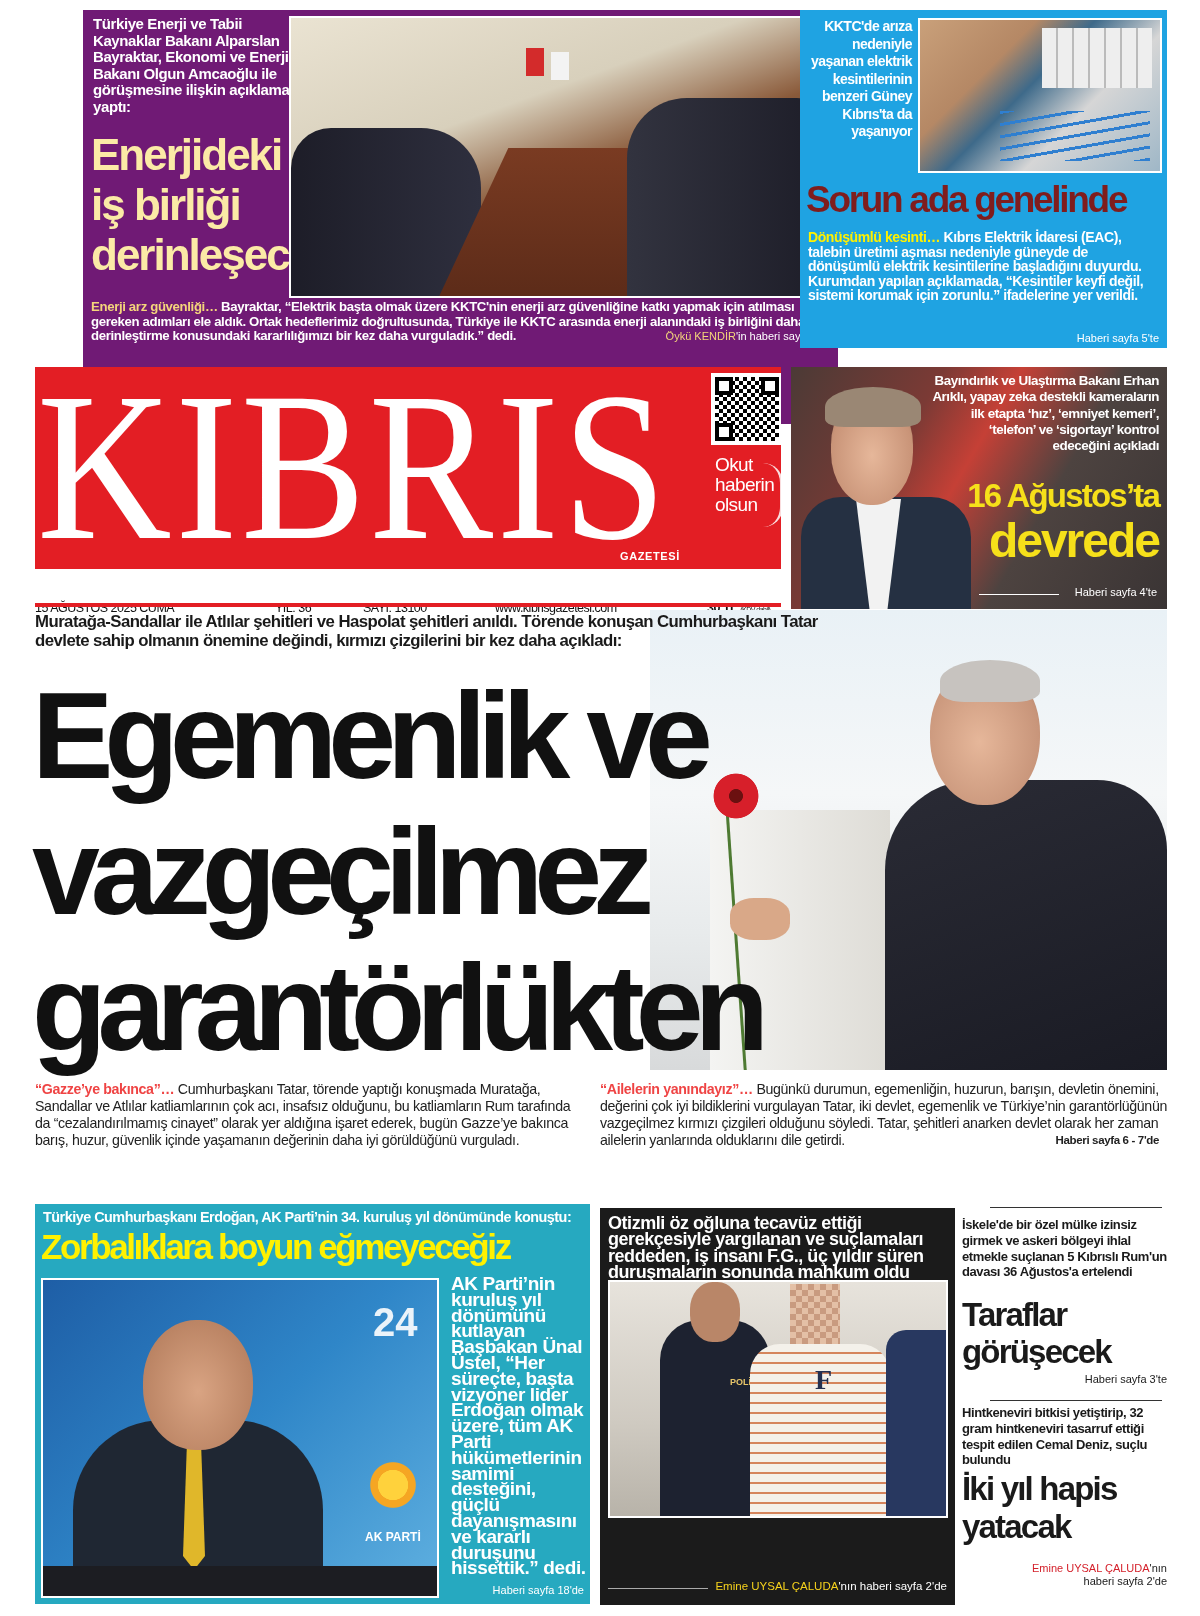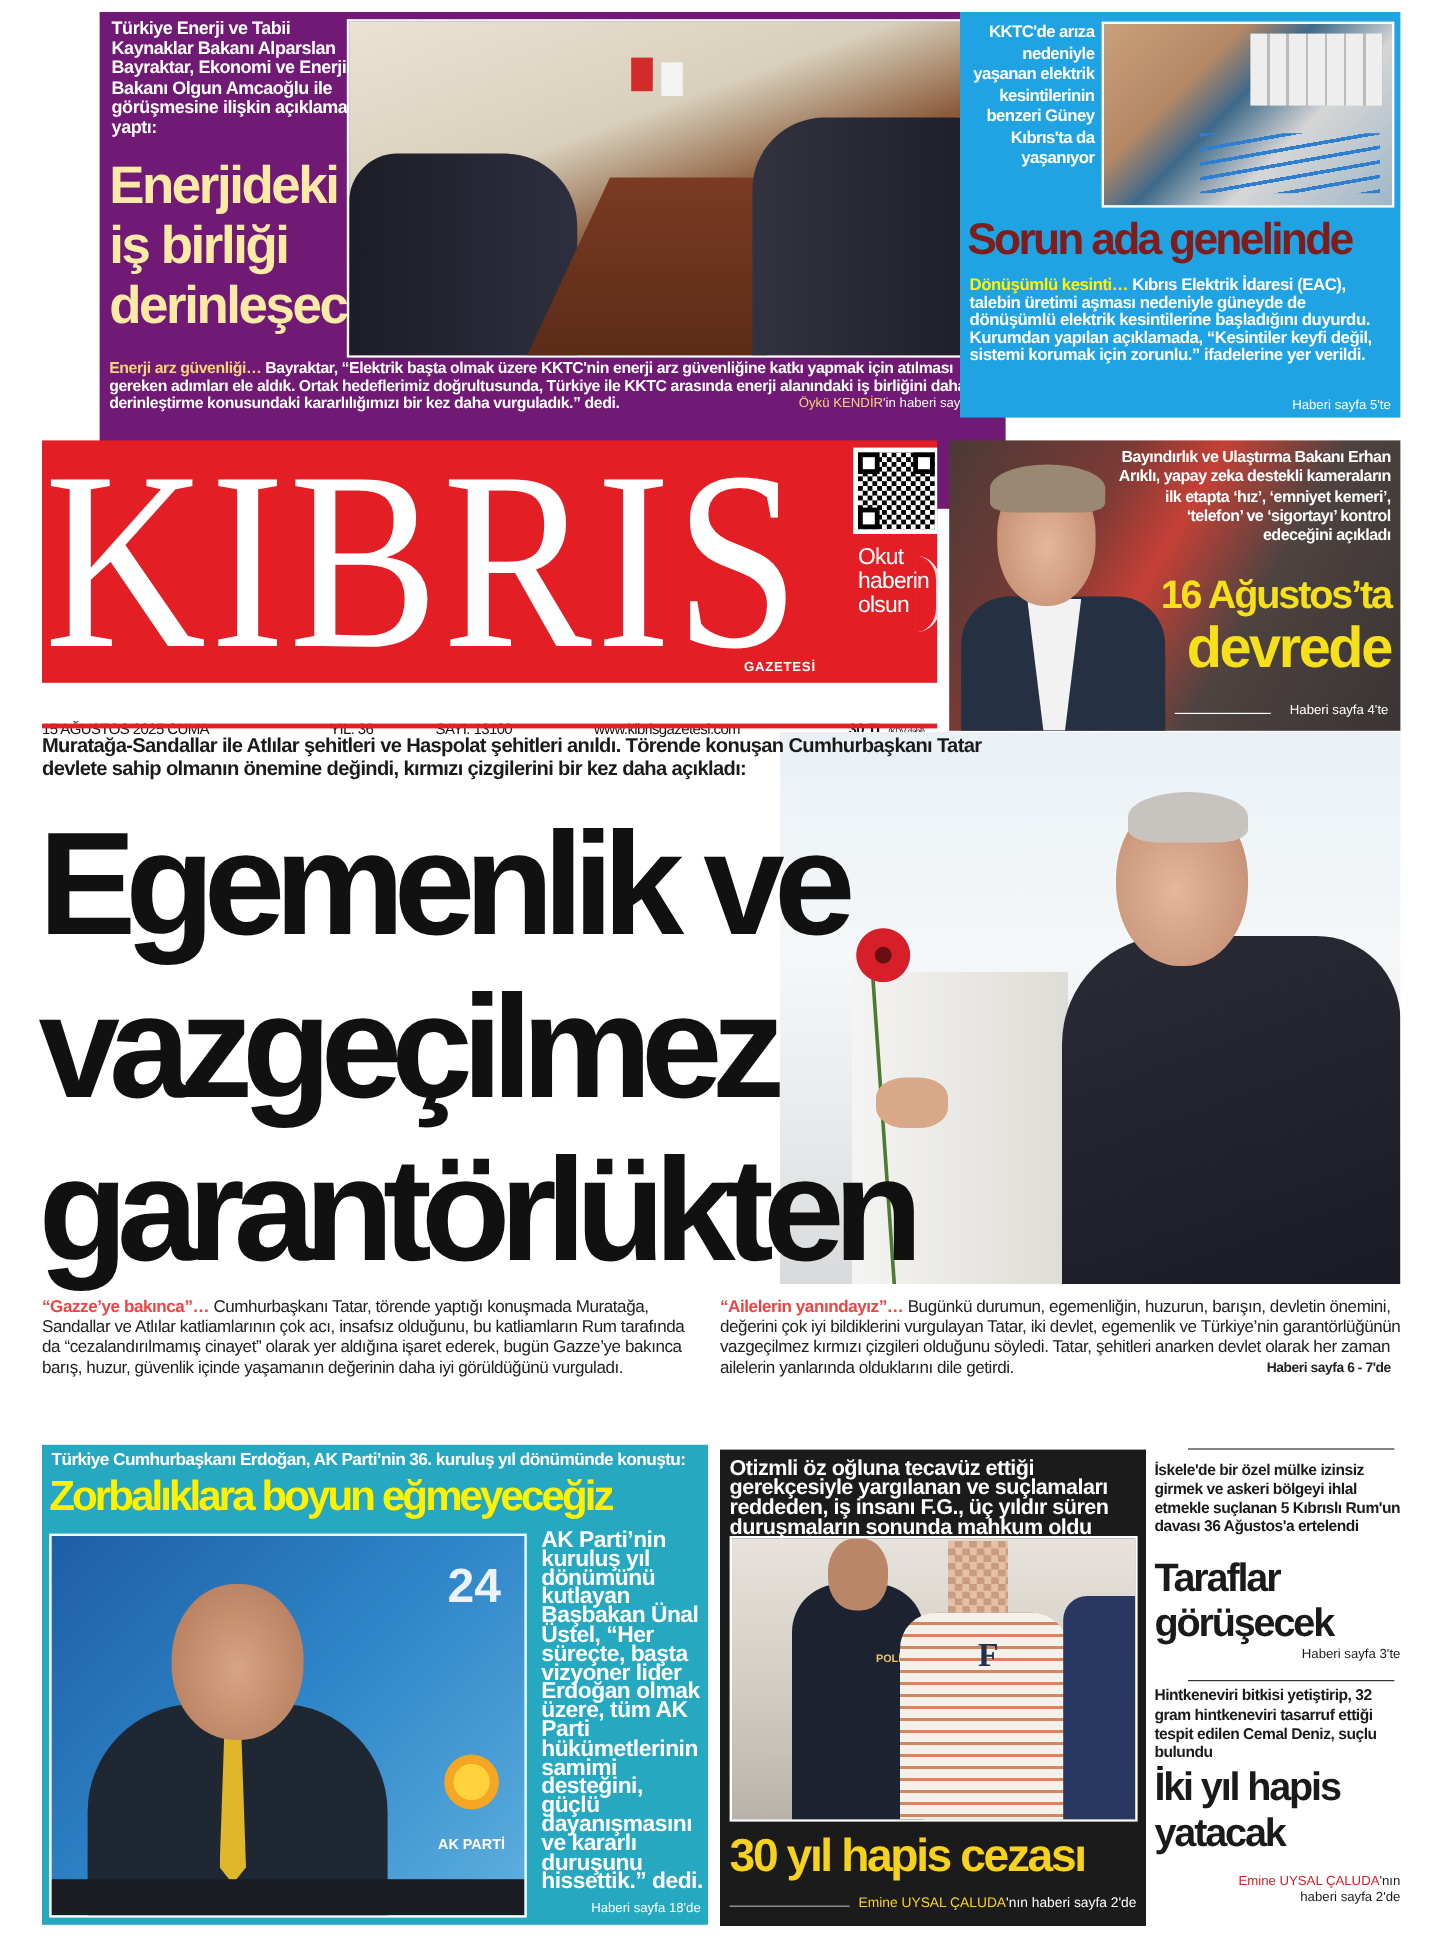--- a/index.html
+++ b/index.html
@@ -209,21 +209,21 @@
 <h1 id="main-headline" class="abs">
   <div>Egemenlik ve</div>
   <div>vazgeçilmez</div>
   <div>garantörlükten</div>
 </h1>
 
 <p id="deck-left" class="abs deck"><span class="lead">“Gazze’ye bakınca”…</span><span> Cumhurbaşkanı Tatar, törende yaptığı konuşmada Muratağa, Sandallar ve Atlılar katliamlarının çok acı, insafsız olduğunu, bu katliamların Rum tarafında da “cezalandırılmamış cinayet” olarak yer aldığına işaret ederek, bugün Gazze’ye bakınca barış, huzur, güvenlik içinde yaşamanın değerinin daha iyi görüldüğünü vurguladı.</span></p>
 <p id="deck-right" class="abs deck"><span class="lead">“Ailelerin yanındayız”…</span><span> Bugünkü durumun, egemenliğin, huzurun, barışın, devletin önemini, değerini çok iyi bildiklerini vurgulayan Tatar, iki devlet, egemenlik ve Türkiye’nin garantörlüğünün vazgeçilmez kırmızı çizgileri olduğunu söyledi. Tatar, şehitleri anarken devlet olarak her zaman ailelerin yanlarında olduklarını dile getirdi.</span><span class="credit">Haberi sayfa 6 - 7'de</span></p>
 
 <section id="erdogan" class="abs">
-  <div class="abs kicker">Türkiye Cumhurbaşkanı Erdoğan, AK Parti’nin 36. kuruluş yıl dönümünde konuştu:</div>
+  <div class="abs kicker">Türkiye Cumhurbaşkanı Erdoğan, AK Parti’nin 34. kuruluş yıl dönümünde konuştu:</div>
   <div class="abs headline">Zorbalıklara boyun eğmeyeceğiz</div>
   <div class="abs photo">
     <div class="logo24">24</div>
     <div class="bulb"></div>
     <div class="akparti">AK PARTİ</div>
     <div class="suit"></div>
     <div class="tie"></div>
     <div class="head"></div>
     <div class="podium"></div>
   </div>
@@ -235,21 +235,20 @@
   <div class="abs kicker">Otizmli öz oğluna tecavüz ettiği gerekçesiyle yargılanan ve suçlamaları reddeden, iş insanı F.G., üç yıldır süren duruşmaların sonunda mahkum oldu</div>
   <div class="abs photo">
     <div class="cop"></div>
     <div class="cop-head"></div>
     <div class="polis">POLİS</div>
     <div class="suspect"></div>
     <div class="blur"></div>
     <div class="f">F</div>
     <div class="cop2"></div>
   </div>
-  <div class="abs headline">30 yıl hapis cezası</div>
   <div class="abs credit-rule"></div>
   <div class="abs credit"><span class="name">Emine UYSAL ÇALUDA</span><span>'nın haberi sayfa 2'de</span></div>
 </section>
 
 <div id="brief-rule-1" class="abs"></div>
 <div id="brief1-kicker" class="abs">İskele'de bir özel mülke izinsiz girmek ve askeri bölgeyi ihlal etmekle suçlanan 5 Kıbrıslı Rum'un davası 36 Ağustos'a ertelendi</div>
 <div id="brief1-headline" class="abs">Taraflar görüşecek</div>
 <div id="brief1-credit" class="abs">Haberi sayfa 3'te</div>
 
 <div id="brief-rule-2" class="abs"></div>

